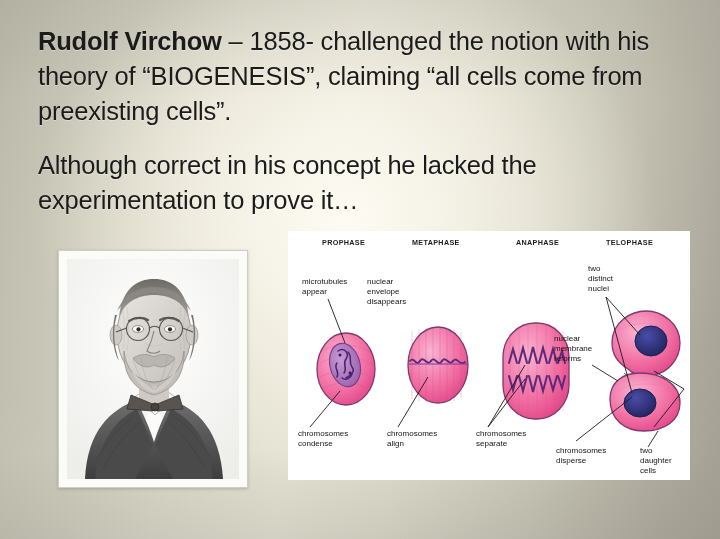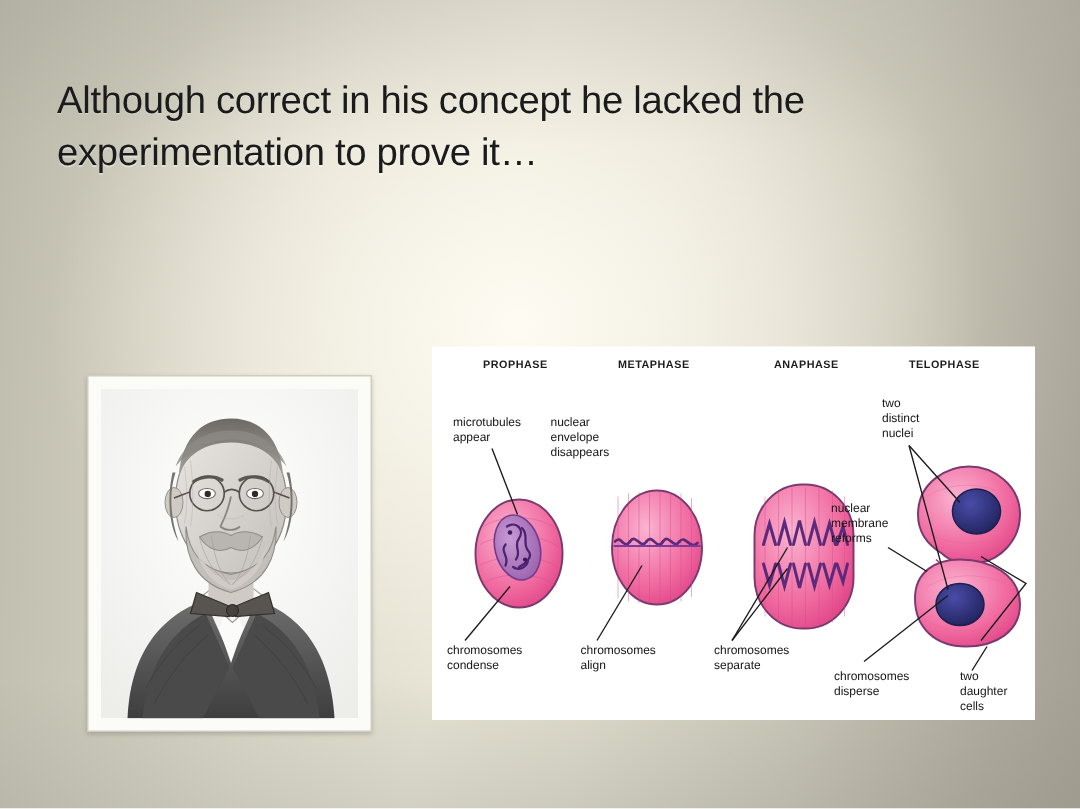--- a/index.html
+++ b/index.html
@@ -40,21 +40,21 @@
     width: 648px;
     z-index: 3;
   }
   .para {
     color: #1b1b1b;
     font-size: 25.5px;
     line-height: 35px;
     letter-spacing: -0.2px;
     text-shadow: 0 1px 0 rgba(255,255,255,0.35);
   }
-  .para.second { margin-top: 26px; }
+  .para.second { margin-top: 19px; }
   .lead { font-weight: bold; }
 
   
   .portrait-frame {
     position: absolute;
     left: 58px;
     top: 250px;
     width: 188px;
     height: 236px;
     background: #fbfbf7;
@@ -101,20 +101,21 @@
     stroke-width: 0.9;
     fill: none;
   }
 </style>
 </head>
 <body>
 
 <div id="slide">
 
   <div class="textblock">
+    <div class="para"><span class="lead">Rudolf Virchow</span><span> – 1858- challenged the notion with his theory of “BIOGENESIS”, claiming “all cells come from preexisting cells”.</span></div>
     <div class="para second">Although correct in his concept he lacked the experimentation to prove it…</div>
   </div>
 
   <div class="portrait-frame">
     <div class="portrait-inner">
       <svg viewBox="0 0 172 220" preserveAspectRatio="xMidYMid meet">
         <defs>
           <linearGradient id="coatG" x1="0" y1="0" x2="0" y2="1">
             <stop offset="0%" stop-color="#6e6e6e"></stop>
             <stop offset="100%" stop-color="#3e3e3e"></stop>

